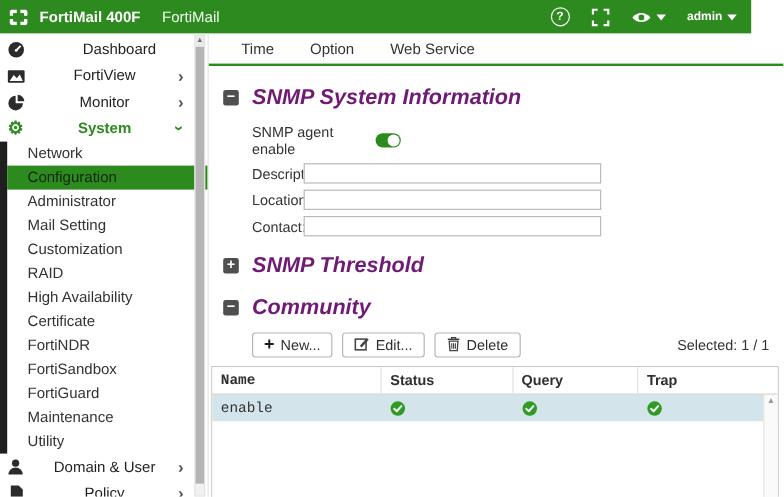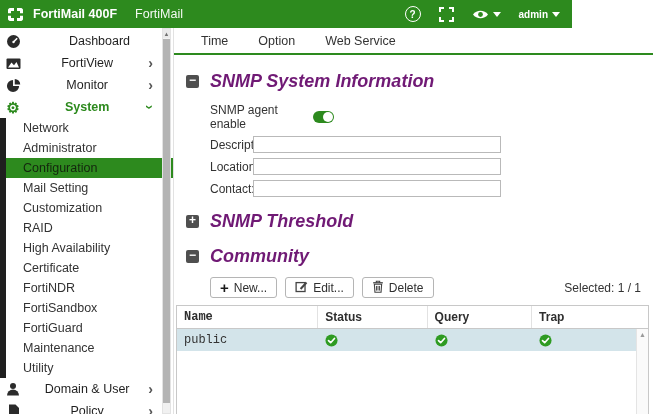--- a/index.html
+++ b/index.html
@@ -4,21 +4,21 @@
 <style>
   * { margin:0; padding:0; box-sizing:border-box; }
   html,body { width:653px; height:414px; overflow:hidden; }
   body {
     font-family:"Liberation Sans", sans-serif;
     font-size:12px; color:#333; background:#fff; position:relative;
   }
 
   
   .topbar {
-    position:absolute; left:0; top:0; width:572px; height:28px;
+    position:absolute; left:0; top:0; width:626px; height:28px;
     background:var(--topbar-bg); display:flex; align-items:center;
     color:#fff; padding:0 12px 0 8px;
   }
   .logo { width:15px; height:13px; border:3px dashed #fff; border-radius:3px; }
   .brand { font-weight:bold; font-size:12.5px; margin-left:10px; }
   .product { font-size:12.5px; margin-left:18px; opacity:.95; }
   .topbar-right { margin-left:auto; display:flex; align-items:center; gap:18px; }
   .help-circle {
     width:16px; height:16px; border:1.5px solid #fff; border-radius:50%;
     display:flex; align-items:center; justify-content:center;
@@ -198,25 +198,25 @@
       <span class="ic">
           <span class="gear-glyph">⚙</span>
         </span>
       <span class="lbl">System</span>
       <span class="chev down">›</span>
     </div>
     <div class="submenu">
       <div class="smi">
           <span>Network</span>
         </div>
-      <div class="smi">
-          <span>Administrator</span>
-        </div>
       <div class="smi selected">
           <span>Configuration</span>
+        </div>
+      <div class="smi">
+          <span>Administrator</span>
         </div>
       <div class="smi">
           <span>Mail Setting</span>
         </div>
       <div class="smi">
           <span>Customization</span>
         </div>
       <div class="smi">
           <span>RAID</span>
         </div>
@@ -349,21 +349,21 @@
 
   <div class="tbl">
     <div class="thead">
       <div class="th c0">Name</div>
       <div class="th c1">Status</div>
       <div class="th c2">Query</div>
       <div class="th c3">Trap</div>
     </div>
     <div class="tbody">
       <div class="trow">
-        <div class="td c0">public</div>
+        <div class="td c0">enable</div>
         <div class="td c1">
           <svg class="check-icon" viewBox="0 0 14 14">
               <circle cx="7" cy="7" r="6.5" fill="#2e9b22"></circle>
               <path d="M3.8 7.2 L6.1 9.4 L10.2 4.8" fill="none" stroke="#fff" stroke-width="1.8" stroke-linecap="round" stroke-linejoin="round"></path>
             </svg>
         </div>
         <div class="td c2">
           <svg class="check-icon" viewBox="0 0 14 14">
               <circle cx="7" cy="7" r="6.5" fill="#2e9b22"></circle>
               <path d="M3.8 7.2 L6.1 9.4 L10.2 4.8" fill="none" stroke="#fff" stroke-width="1.8" stroke-linecap="round" stroke-linejoin="round"></path>

